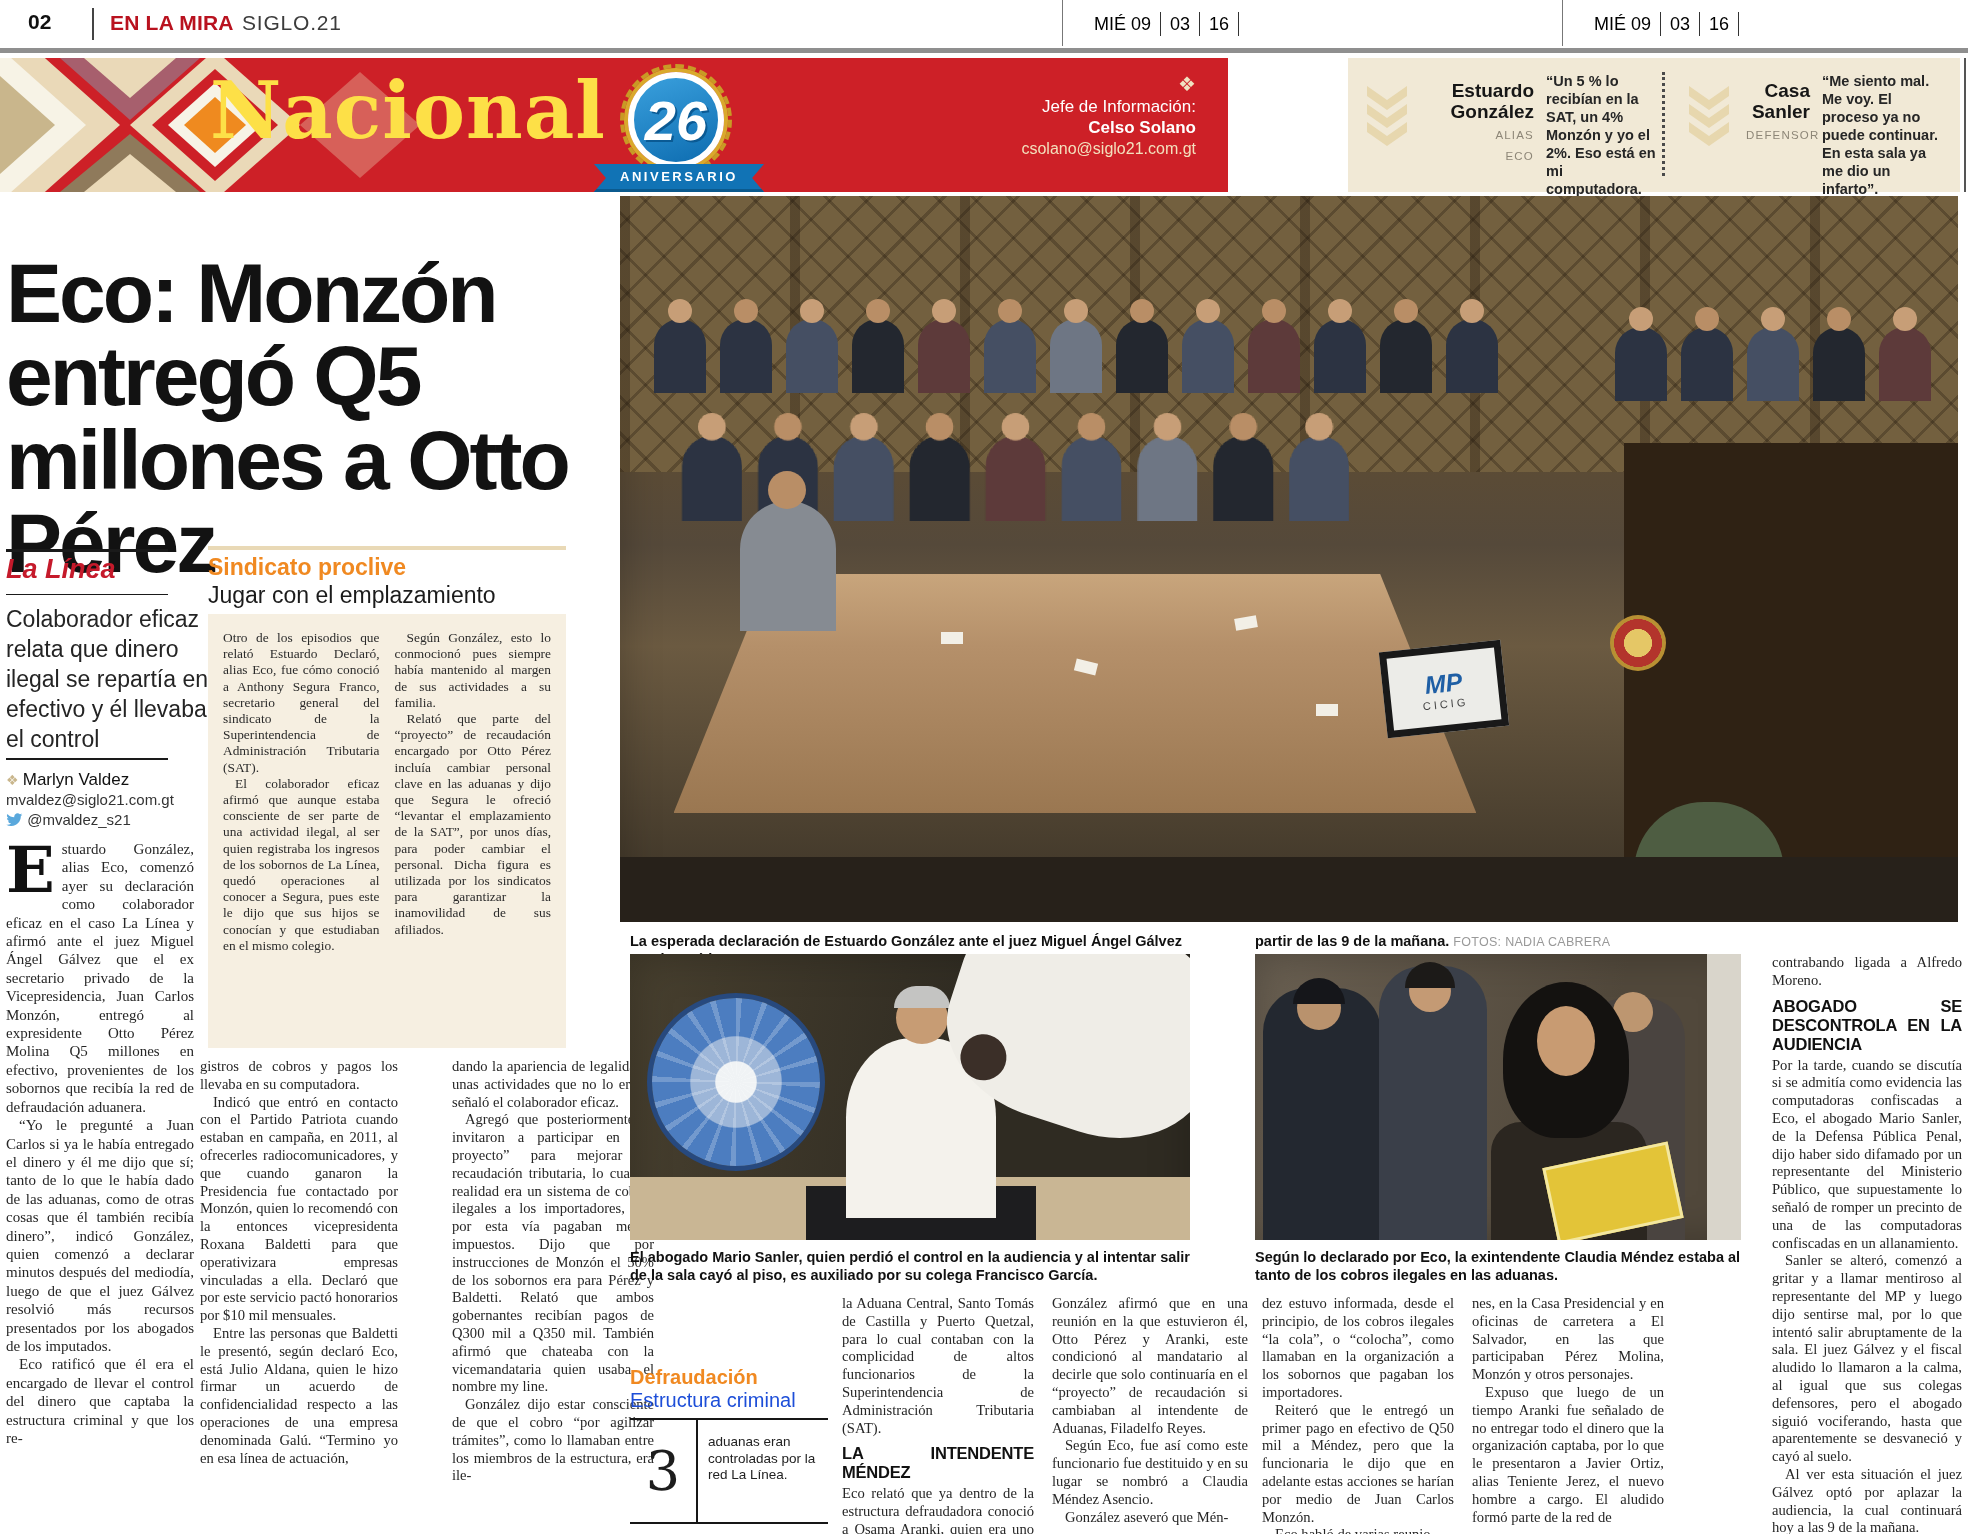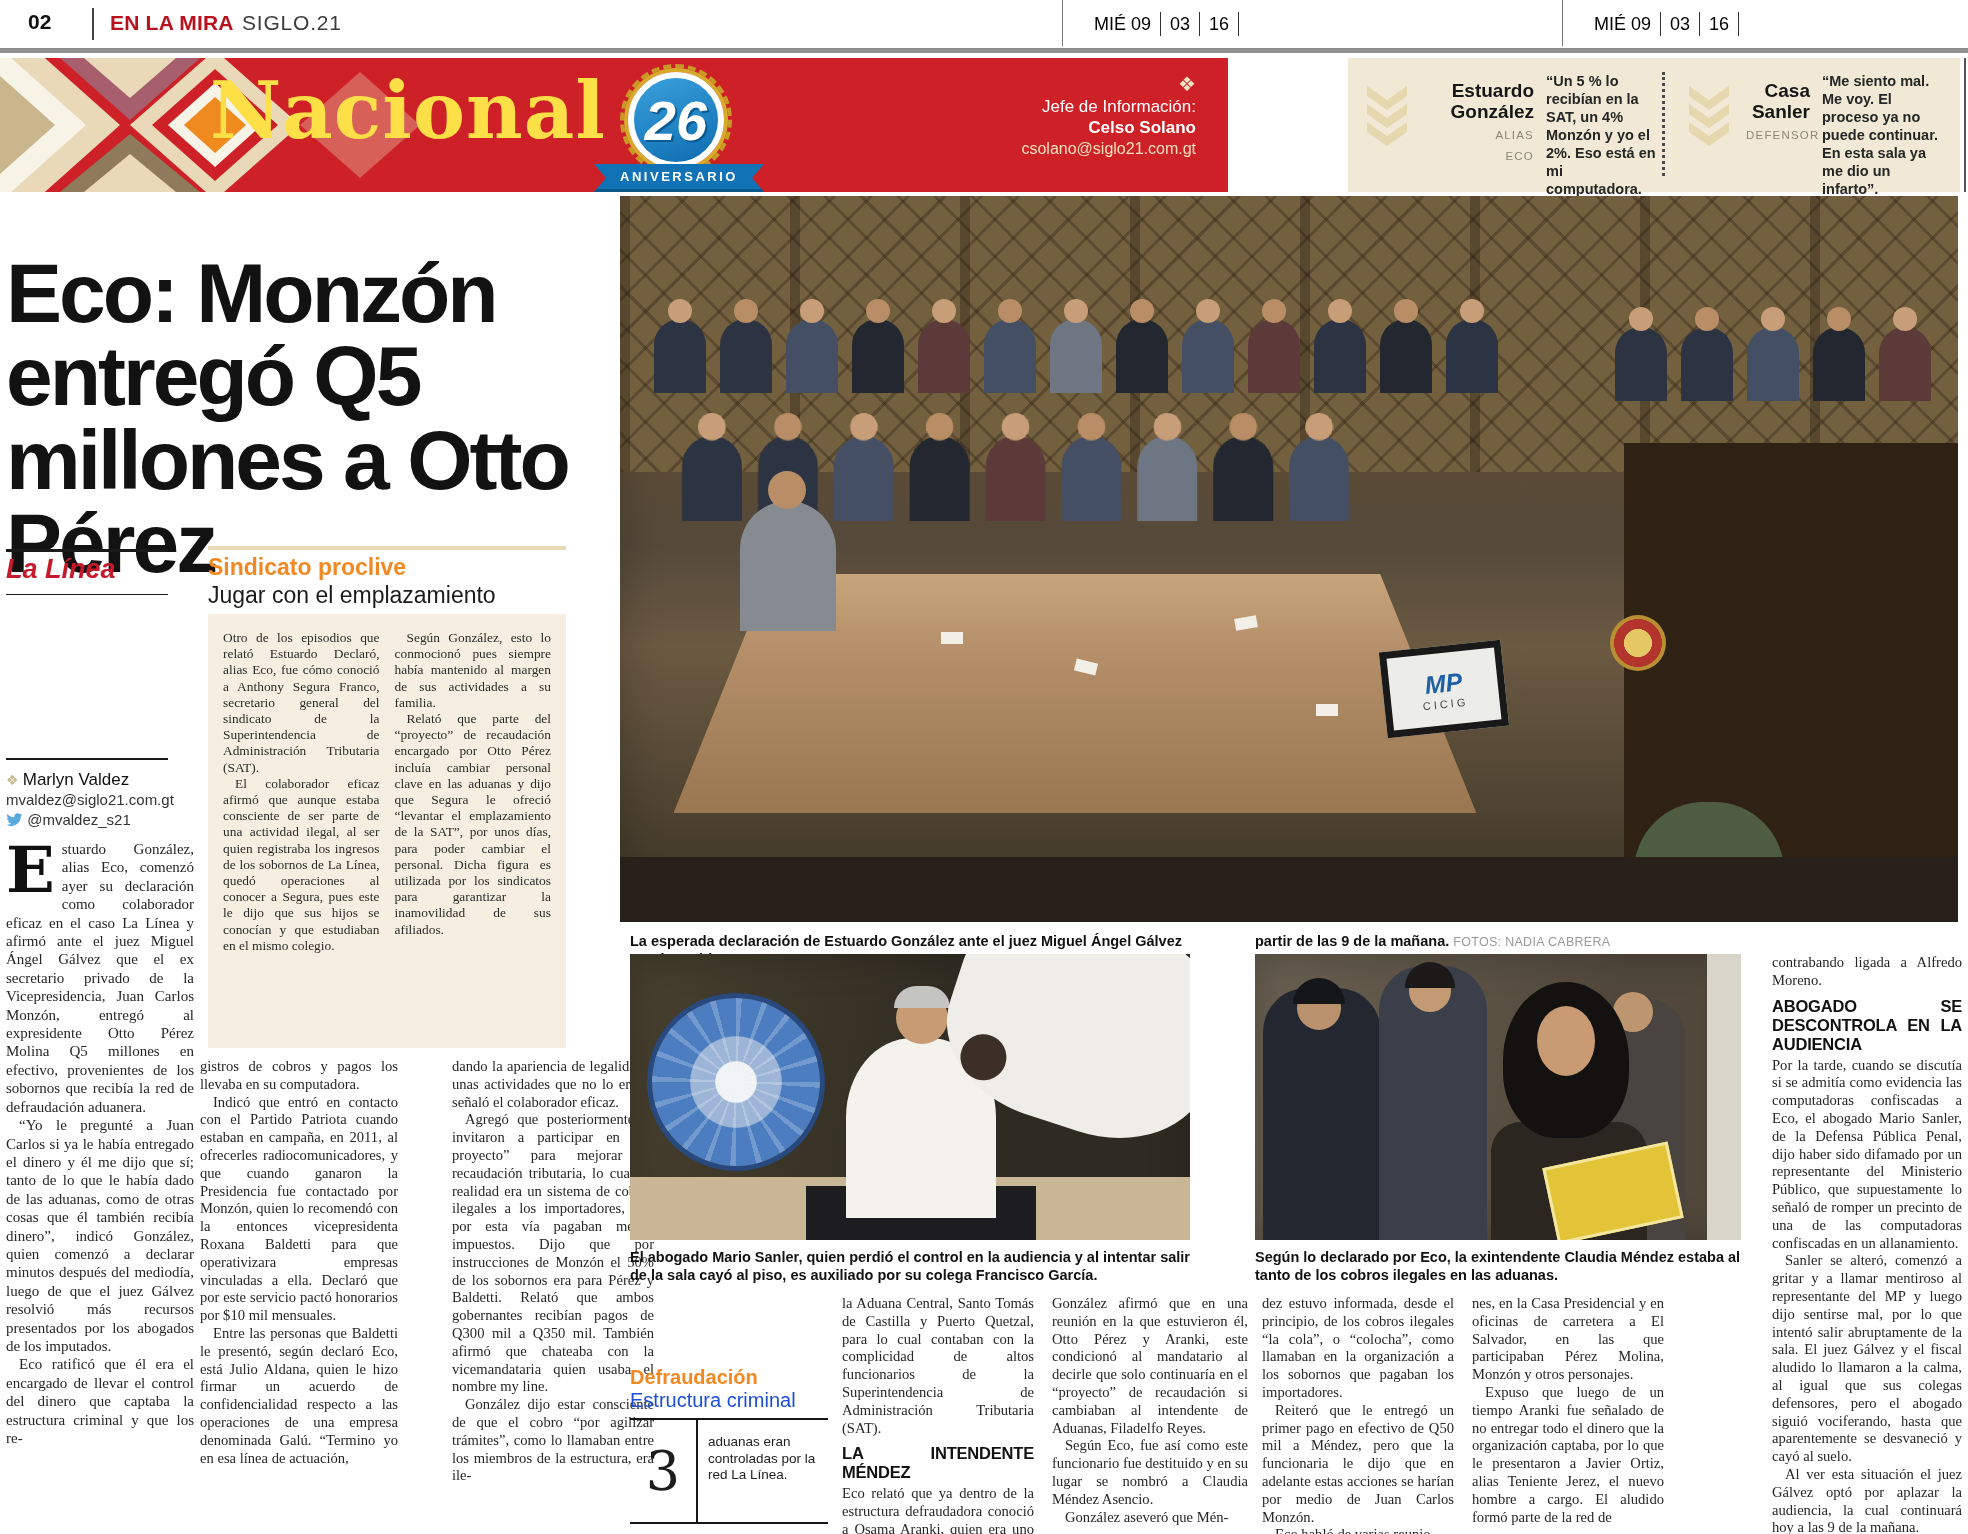--- a/index.html
+++ b/index.html
@@ -241,20 +241,21 @@
       <span>Sanler</span><br>
       <span class="qrole">DEFENSOR</span>
     </div>
     <div class="qtext" style="left:474px;width:122px">“Me siento mal. Me voy. El proceso ya no puede continuar. En esta sala ya me dio un infarto”.</div>
   </div>
 
   <h1 id="headline">Eco: Monzón entregó Q5 millones a Otto Pérez</h1>
   <div class="hrule" style="top:549px;width:162px;height:3px"></div>
   <div id="kicker">La Línea</div>
   <div class="hrule" style="top:594px;width:162px;height:1px"></div>
+  <div id="deck">Colaborador eficaz relata que dinero ilegal se repartía en efectivo y él llevaba el control</div>
   <div class="hrule" style="top:758px;width:162px;height:2px"></div>
   <div id="byline">
     <span class="dmd">❖</span>
     <span class="au">Marlyn Valdez</span><br>
     <span>mvaldez@siglo21.com.gt</span><br>
     <svg class="bird" width="17" height="14" viewBox="0 0 17 14">
       <path fill="#5aa8dc" d="M16.5 1.7c-.6.3-1.2.5-1.9.6.7-.4 1.2-1 1.4-1.8-.6.4-1.3.6-2.1.8A3.3 3.3 0 0 0 8.2 3.5c0 .3 0 .5.1.7A9.3 9.3 0 0 1 1.5.9 3.3 3.3 0 0 0 2.5 5.3c-.5 0-1-.2-1.5-.4 0 1.6 1.1 2.9 2.6 3.2-.5.1-1 .2-1.5.1.4 1.3 1.6 2.3 3.1 2.3A6.6 6.6 0 0 1 .3 11.8 9.3 9.3 0 0 0 5.4 13c6.1 0 9.4-5 9.4-9.4v-.4c.7-.5 1.2-1 1.7-1.5z"></path>
     </svg>
     <span>@mvaldez_s21</span>
   </div>

